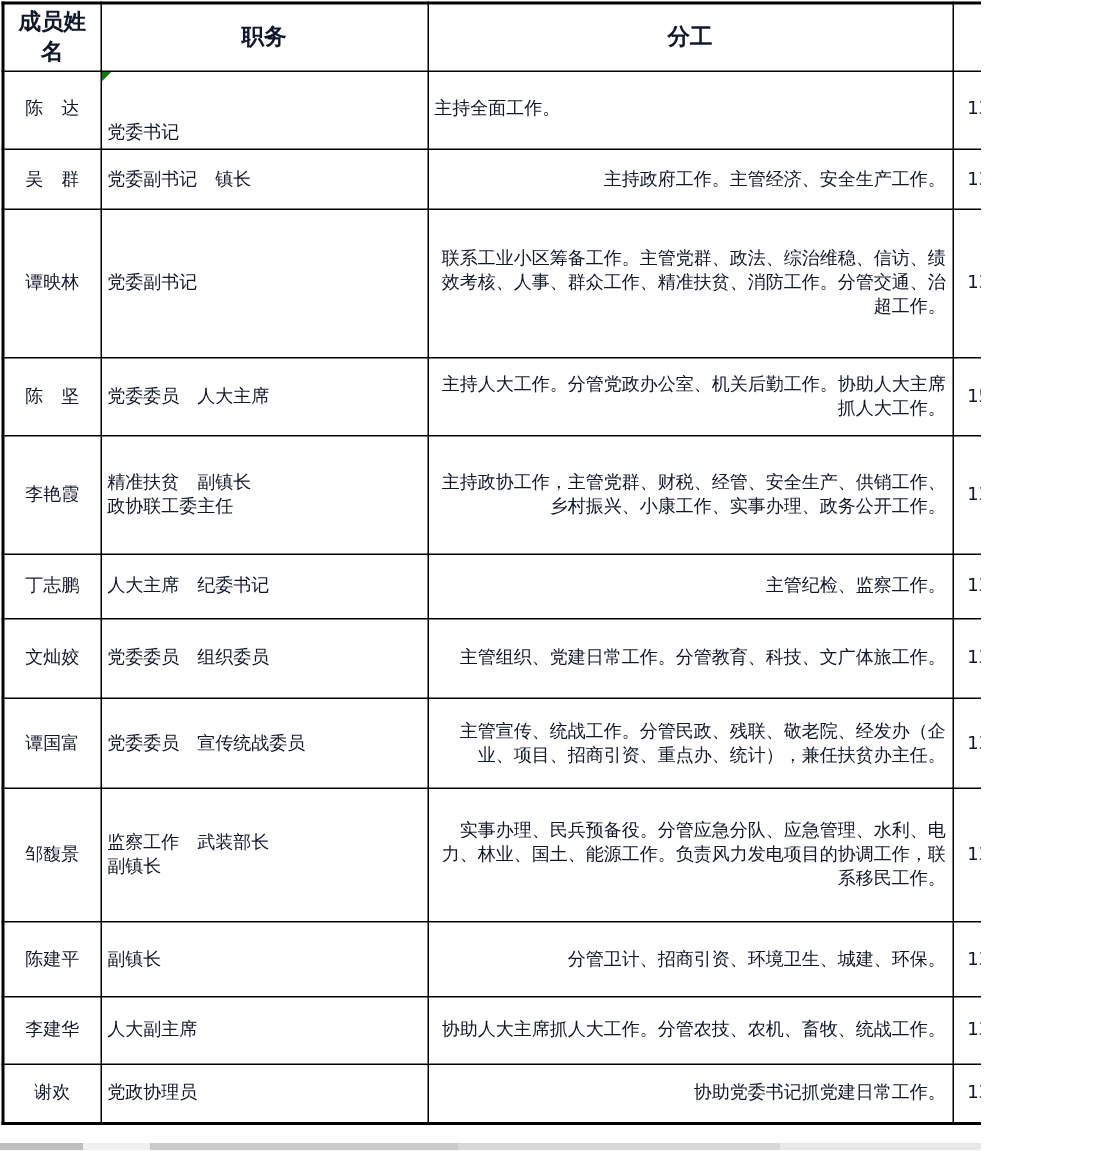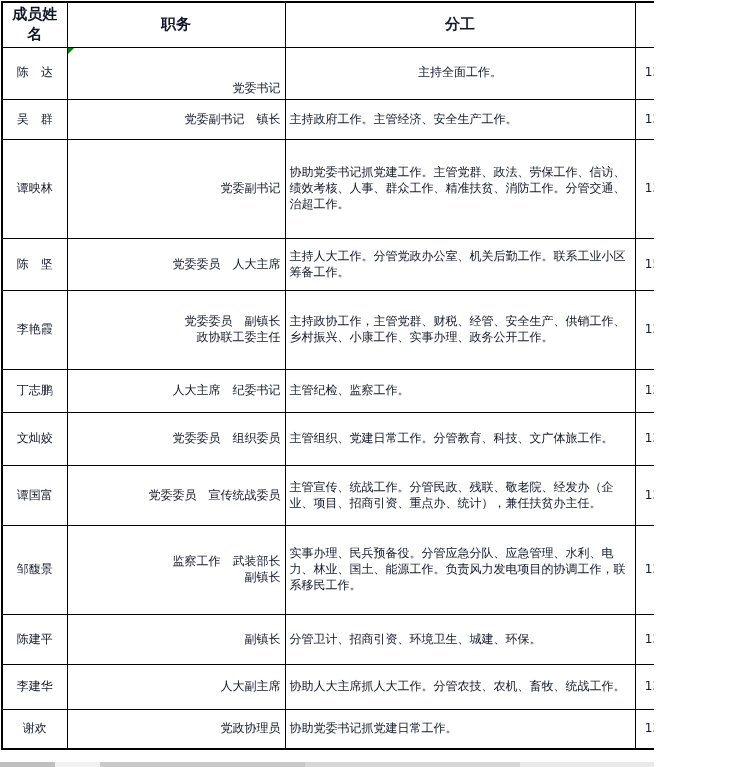--- a/index.html
+++ b/index.html
@@ -36,29 +36,29 @@
   col.col-name  { width: 65px; }
   col.col-pos   { width: 218px; }
   col.col-duty  { width: 350px; }
   col.col-phone { width: 104px; }
   td.c-name {
     text-align: center;
     padding: 2px 2px;
     white-space: pre-wrap;
   }
   td.c-pos {
-    text-align: right;
+    text-align: left;
     position: relative;
     white-space: pre-line;
   }
   td.c-duty {
-    text-align: left;
+    text-align: right;
     padding: 2px 7px;
   }
-  td.c-duty.center { text-align: center; }
+  td.c-duty.center { text-align: left; }
   td.c-phone {
     text-align: center;
     font-size: 15px;
     padding: 2px 2px;
   }
   .comment-triangle {
     position: absolute;
     top: 0;
     left: 0;
     width: 7px;
@@ -109,32 +109,32 @@
     </tr>
     <tr style="height:40px">
       <td class="c-name">吴　群</td>
       <td class="c-pos">党委副书记　镇长</td>
       <td class="c-duty">主持政府工作。主管经济、安全生产工作。</td>
       <td class="c-phone">13973243653</td>
     </tr>
     <tr style="height:99px">
       <td class="c-name">谭映林</td>
       <td class="c-pos">党委副书记</td>
-      <td class="c-duty">协助党委书记抓党建工作。主管党群、政法、劳保工作、信访、绩效考核、人事、群众工作、精准扶贫、消防工作。分管交通、治超工作。</td>
+      <td class="c-duty">联系工业小区筹备工作。主管党群、政法、综治维稳、信访、绩效考核、人事、群众工作、精准扶贫、消防工作。分管交通、治超工作。</td>
       <td class="c-phone">13873230212</td>
     </tr>
     <tr style="height:52px">
       <td class="c-name">陈　坚</td>
       <td class="c-pos">党委委员　人大主席</td>
-      <td class="c-duty">主持人大工作。分管党政办公室、机关后勤工作。联系工业小区筹备工作。</td>
+      <td class="c-duty">主持人大工作。分管党政办公室、机关后勤工作。协助人大主席抓人大工作。</td>
       <td class="c-phone">15973237976</td>
     </tr>
     <tr style="height:79px">
       <td class="c-name">李艳霞</td>
-      <td class="c-pos">党委委员　副镇长
+      <td class="c-pos">精准扶贫　副镇长
 政协联工委主任</td>
       <td class="c-duty">主持政协工作，主管党群、财税、经管、安全生产、供销工作、乡村振兴、小康工作、实事办理、政务公开工作。</td>
       <td class="c-phone">13975266373</td>
     </tr>
     <tr style="height:43px">
       <td class="c-name">丁志鹏</td>
       <td class="c-pos">人大主席　纪委书记</td>
       <td class="c-duty">主管纪检、监察工作。</td>
       <td class="c-phone">13707321577</td>
     </tr>

